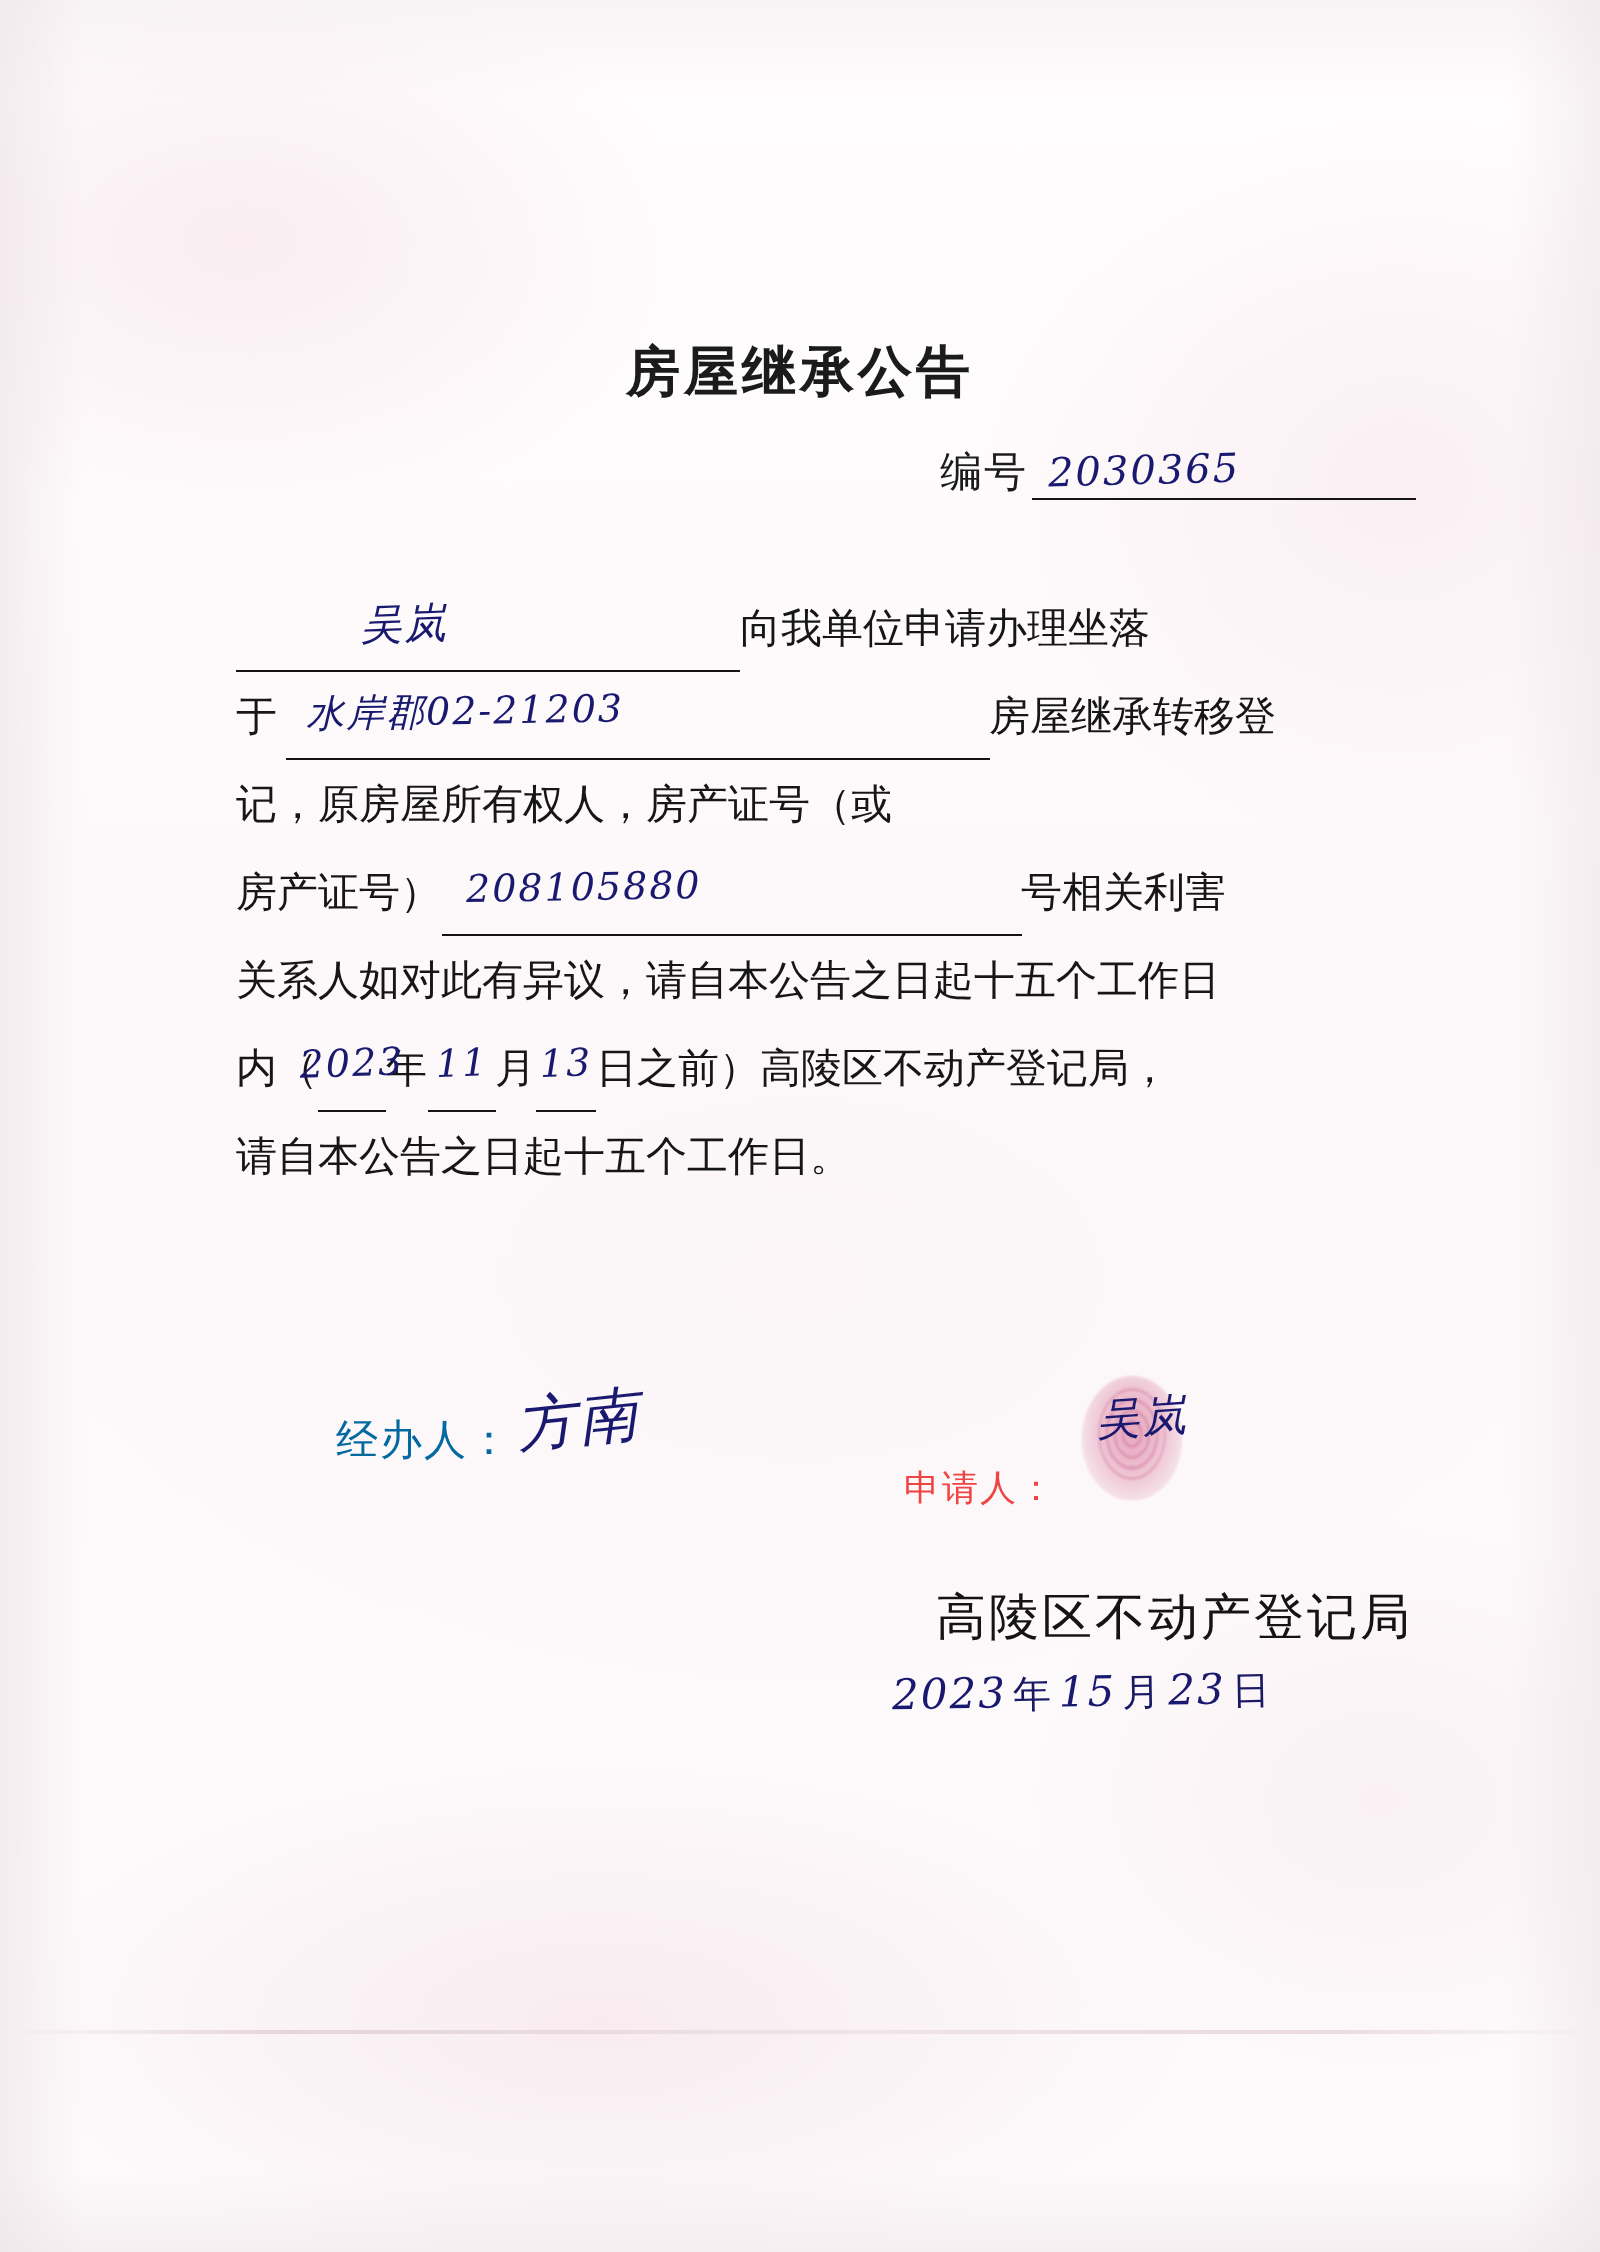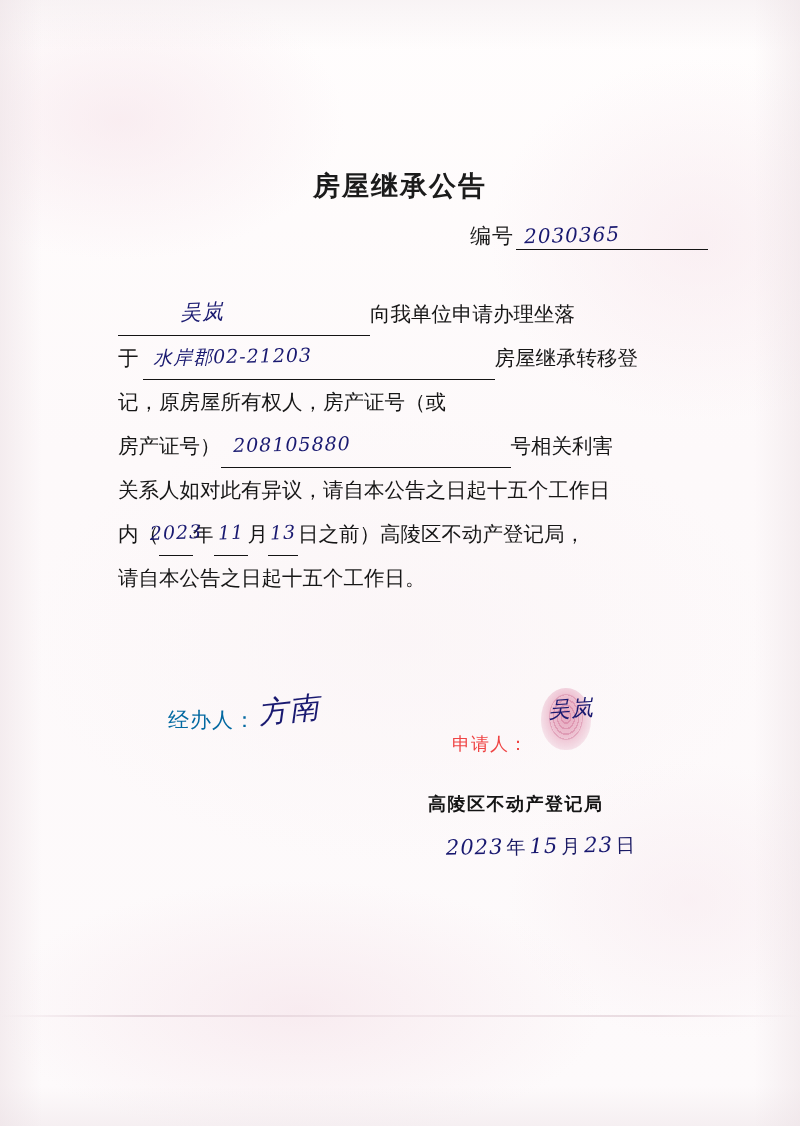--- a/index.html
+++ b/index.html
@@ -222,26 +222,25 @@
     position: absolute;
     inset: 6px 8px 10px 8px;
     border-radius: 50%;
     background:
       repeating-radial-gradient(ellipse at 50% 50%, rgba(178,40,92,0.22) 0px, rgba(178,40,92,0.22) 1.2px, rgba(255,255,255,0) 1.2px, rgba(255,255,255,0) 4px);
   }
 
   .issuer {
     position: absolute;
     top: 792px;
-    left: 428px;
-    font-family: "DejaVu Sans", sans-serif;
-    font-size: 18px;
+    left: 468px;
+    font-family: "DejaVu Sans", sans-serif;
+    font-size: 25px;
     color: #141414;
     letter-spacing: 1.5px;
-    font-weight: bold;
   }
   .issue-date {
     position: absolute;
     top: 834px;
     left: 446px;
     font-size: 21px;
     transform: rotate(-1deg);
   }
   .issue-date .sep {
     font-family: "DejaVu Sans", sans-serif;

